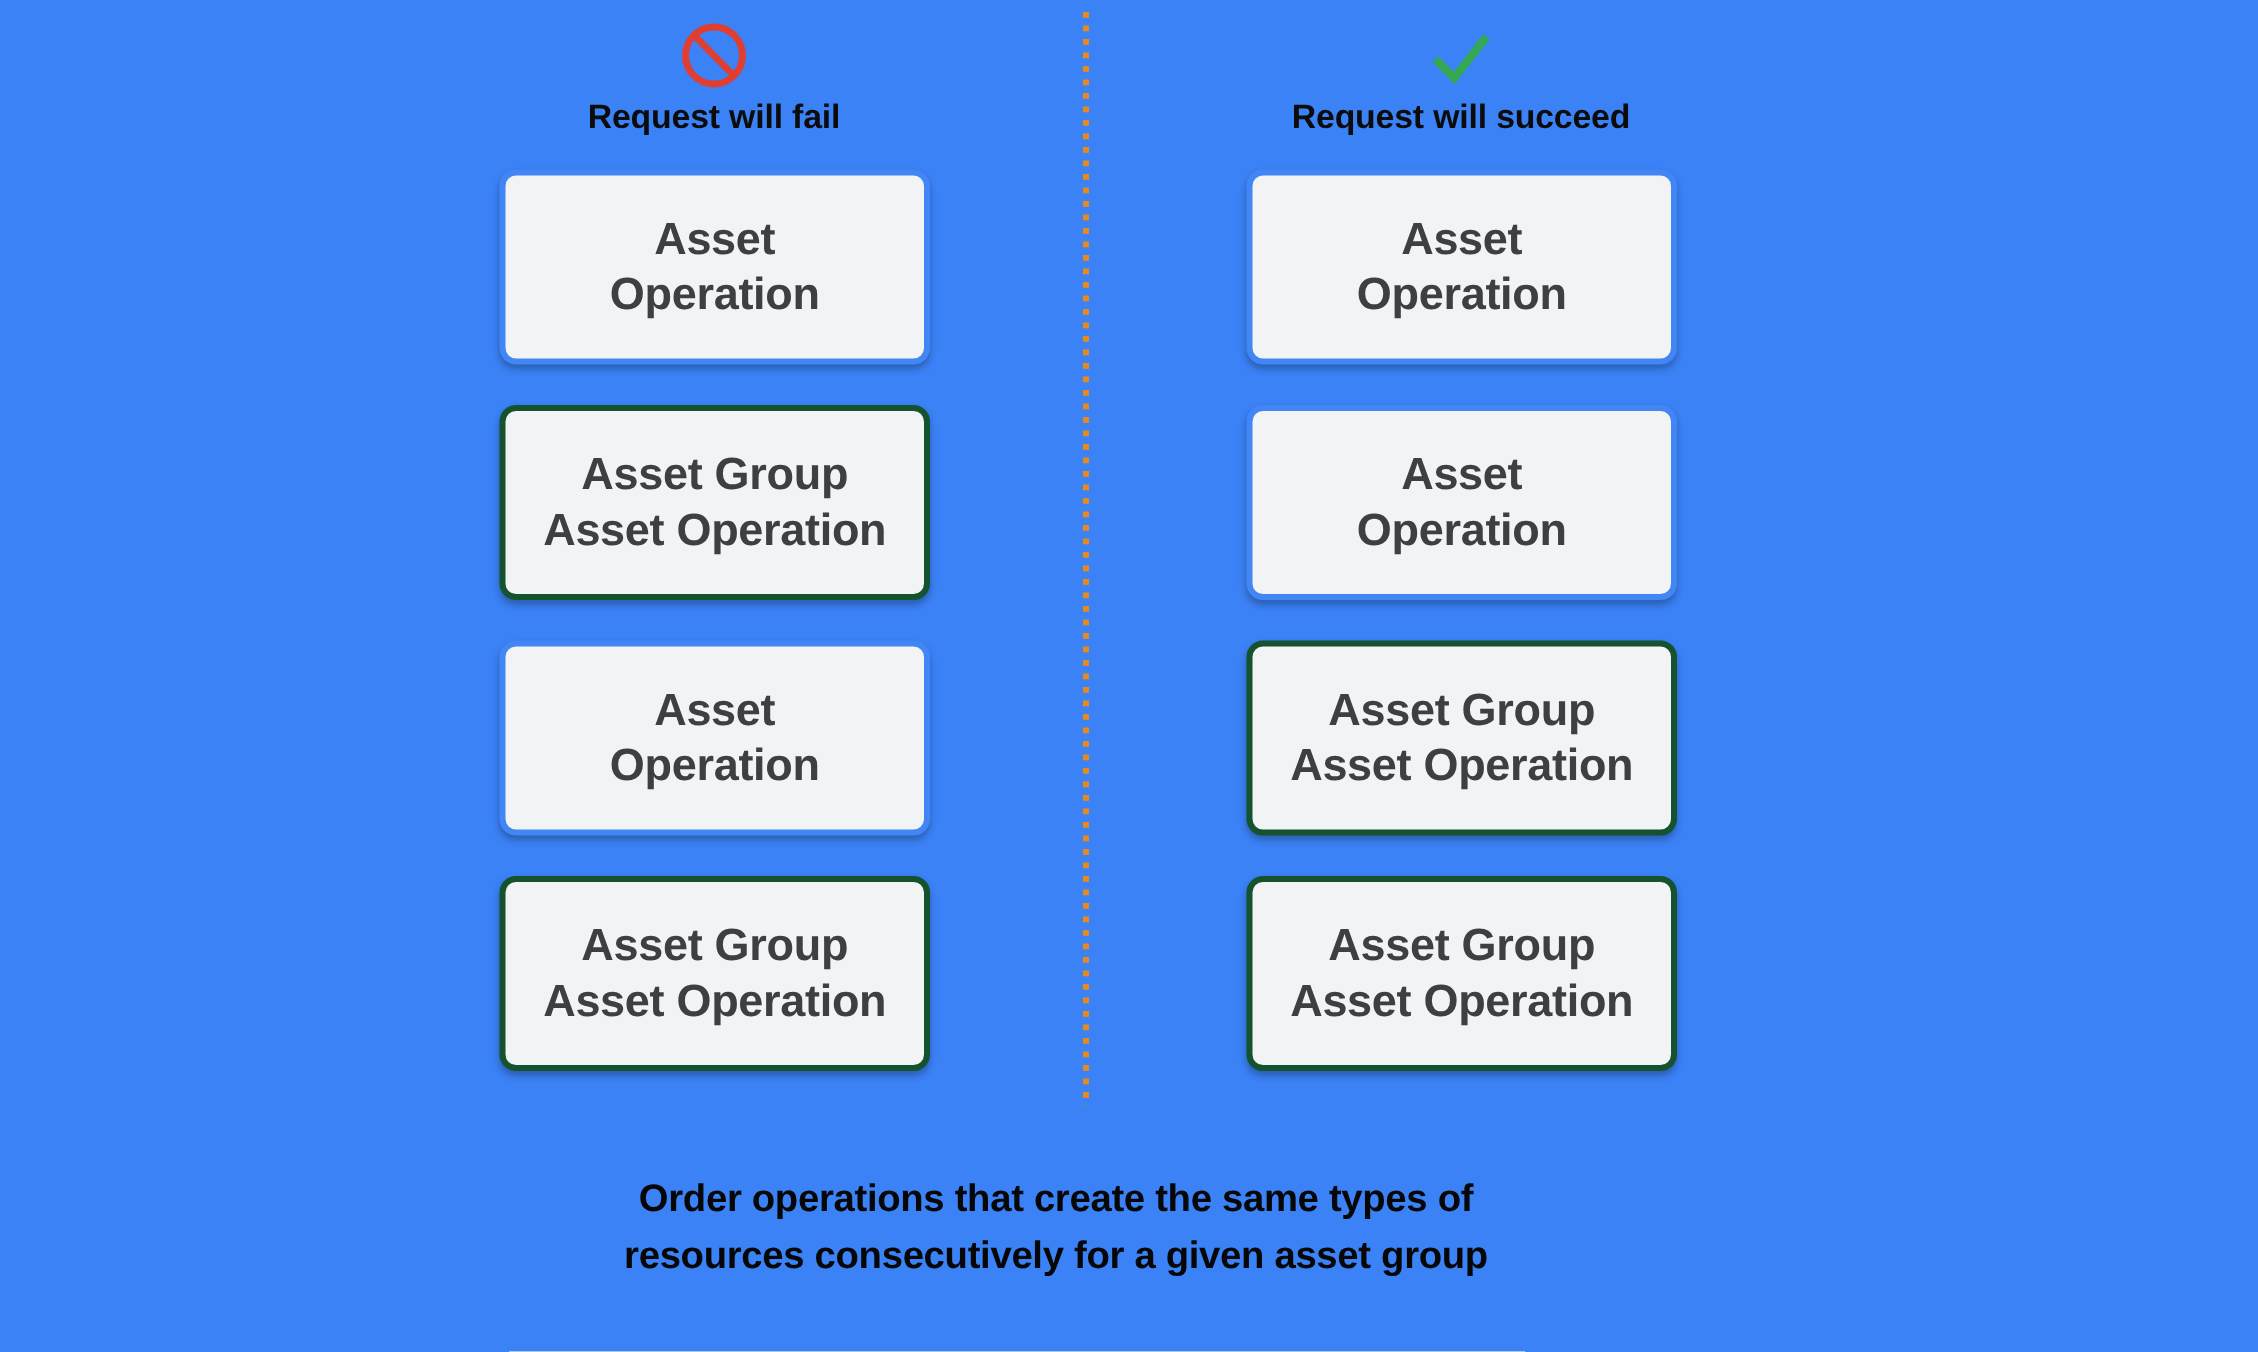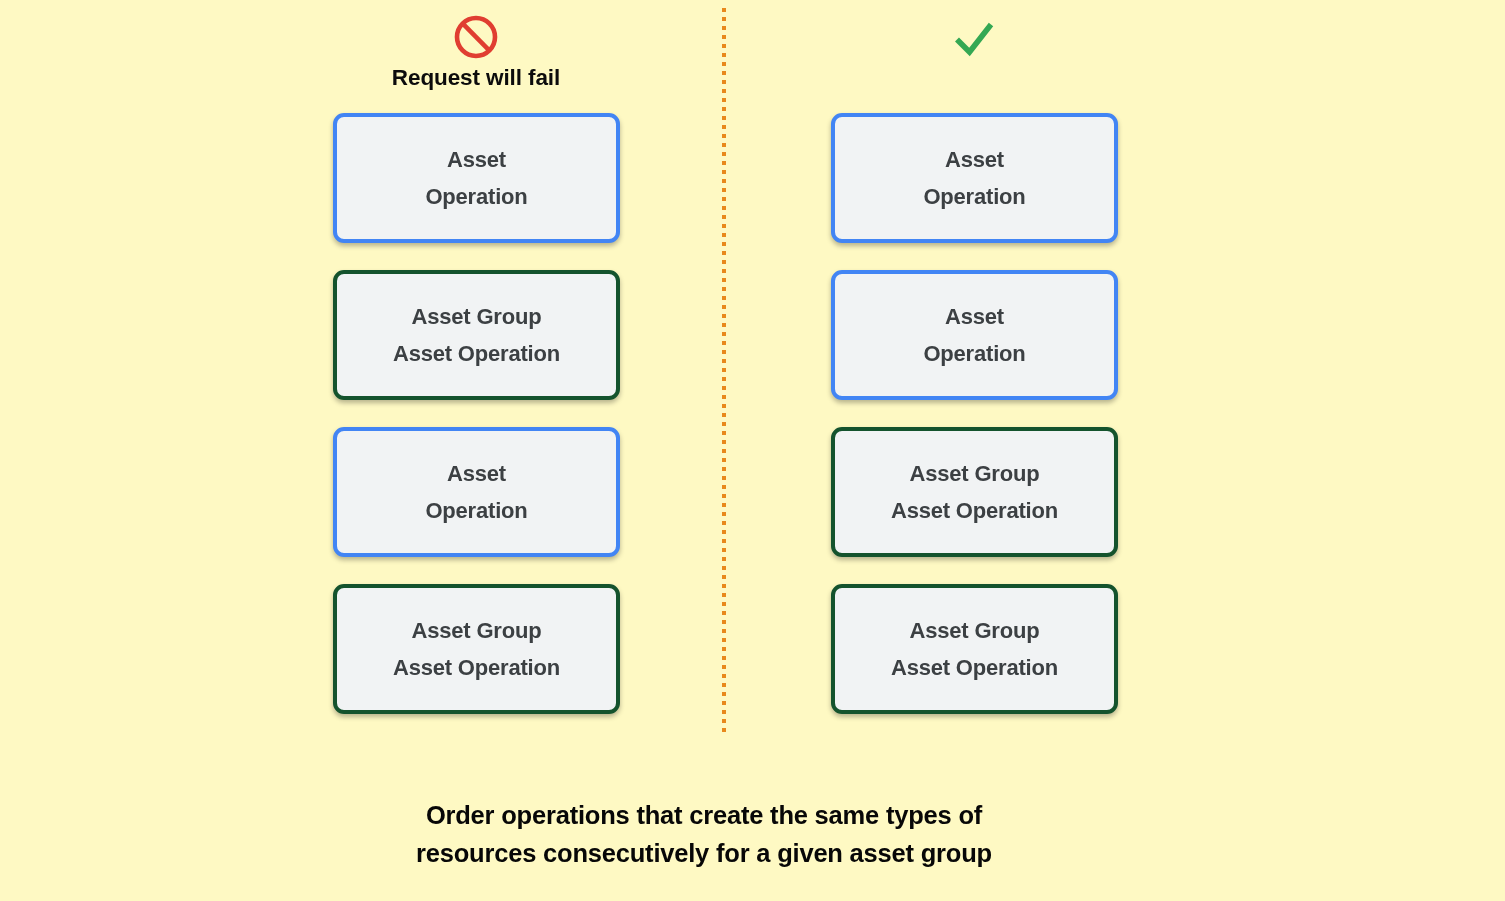--- a/index.html
+++ b/index.html
@@ -8,21 +8,21 @@
     background: #ffffff;
   }
   body {
     font-family: "Liberation Sans", sans-serif;
     -webkit-font-smoothing: antialiased;
   }
   #canvas {
     position: relative;
     width: 1505px;
     height: 901px;
-    background: #fef9c3;
+    background: #3b82f6;
     overflow: hidden;
   }
 
   
   .divider {
     position: absolute;
     left: 722px;
     top: 8px;
     width: 4px;
     height: 729px;
@@ -84,33 +84,33 @@
     background: #F1F3F4;
     display: flex;
     align-items: center;
     justify-content: center;
     text-align: center;
     box-shadow: 0 3px 5px rgba(0,0,0,0.28);
   }
   .op-box.blue   { border: 4px solid #4285F4; }
   .op-box.orange { border: 4px solid #14532d; }
   .op-label {
-    font-size: 22px;
+    font-size: 30px;
     font-weight: bold;
     color: #3C4043;
     line-height: 37px;
     letter-spacing: -0.2px;
     white-space: pre-line;
   }
 
   
   .caption {
     position: absolute;
     left: 0;
-    top: 796px;
+    top: 780px;
     width: 1408px;
     text-align: center;
     font-size: 25.5px;
     font-weight: bold;
     color: #070707;
     line-height: 38px;
     letter-spacing: -0.2px;
     white-space: pre-line;
   }
 </style>
@@ -150,20 +150,21 @@
       </div>
     </div>
   </div>
 
   <div class="column succeed">
 
     <div class="col-header">
       <svg class="status-icon" viewBox="0 0 56 46">
         <polyline points="11,25.5 23.5,38 45,10.5" fill="none" stroke="#34A853" stroke-width="5.6" stroke-linecap="butt" stroke-linejoin="miter"></polyline>
       </svg>
+      <div class="col-title">Request will succeed</div>
     </div>
 
     <div class="box-stack">
       <div class="op-box blue">
         <span class="op-label">Asset
 Operation</span>
       </div>
       <div class="op-box blue">
         <span class="op-label">Asset
 Operation</span>

